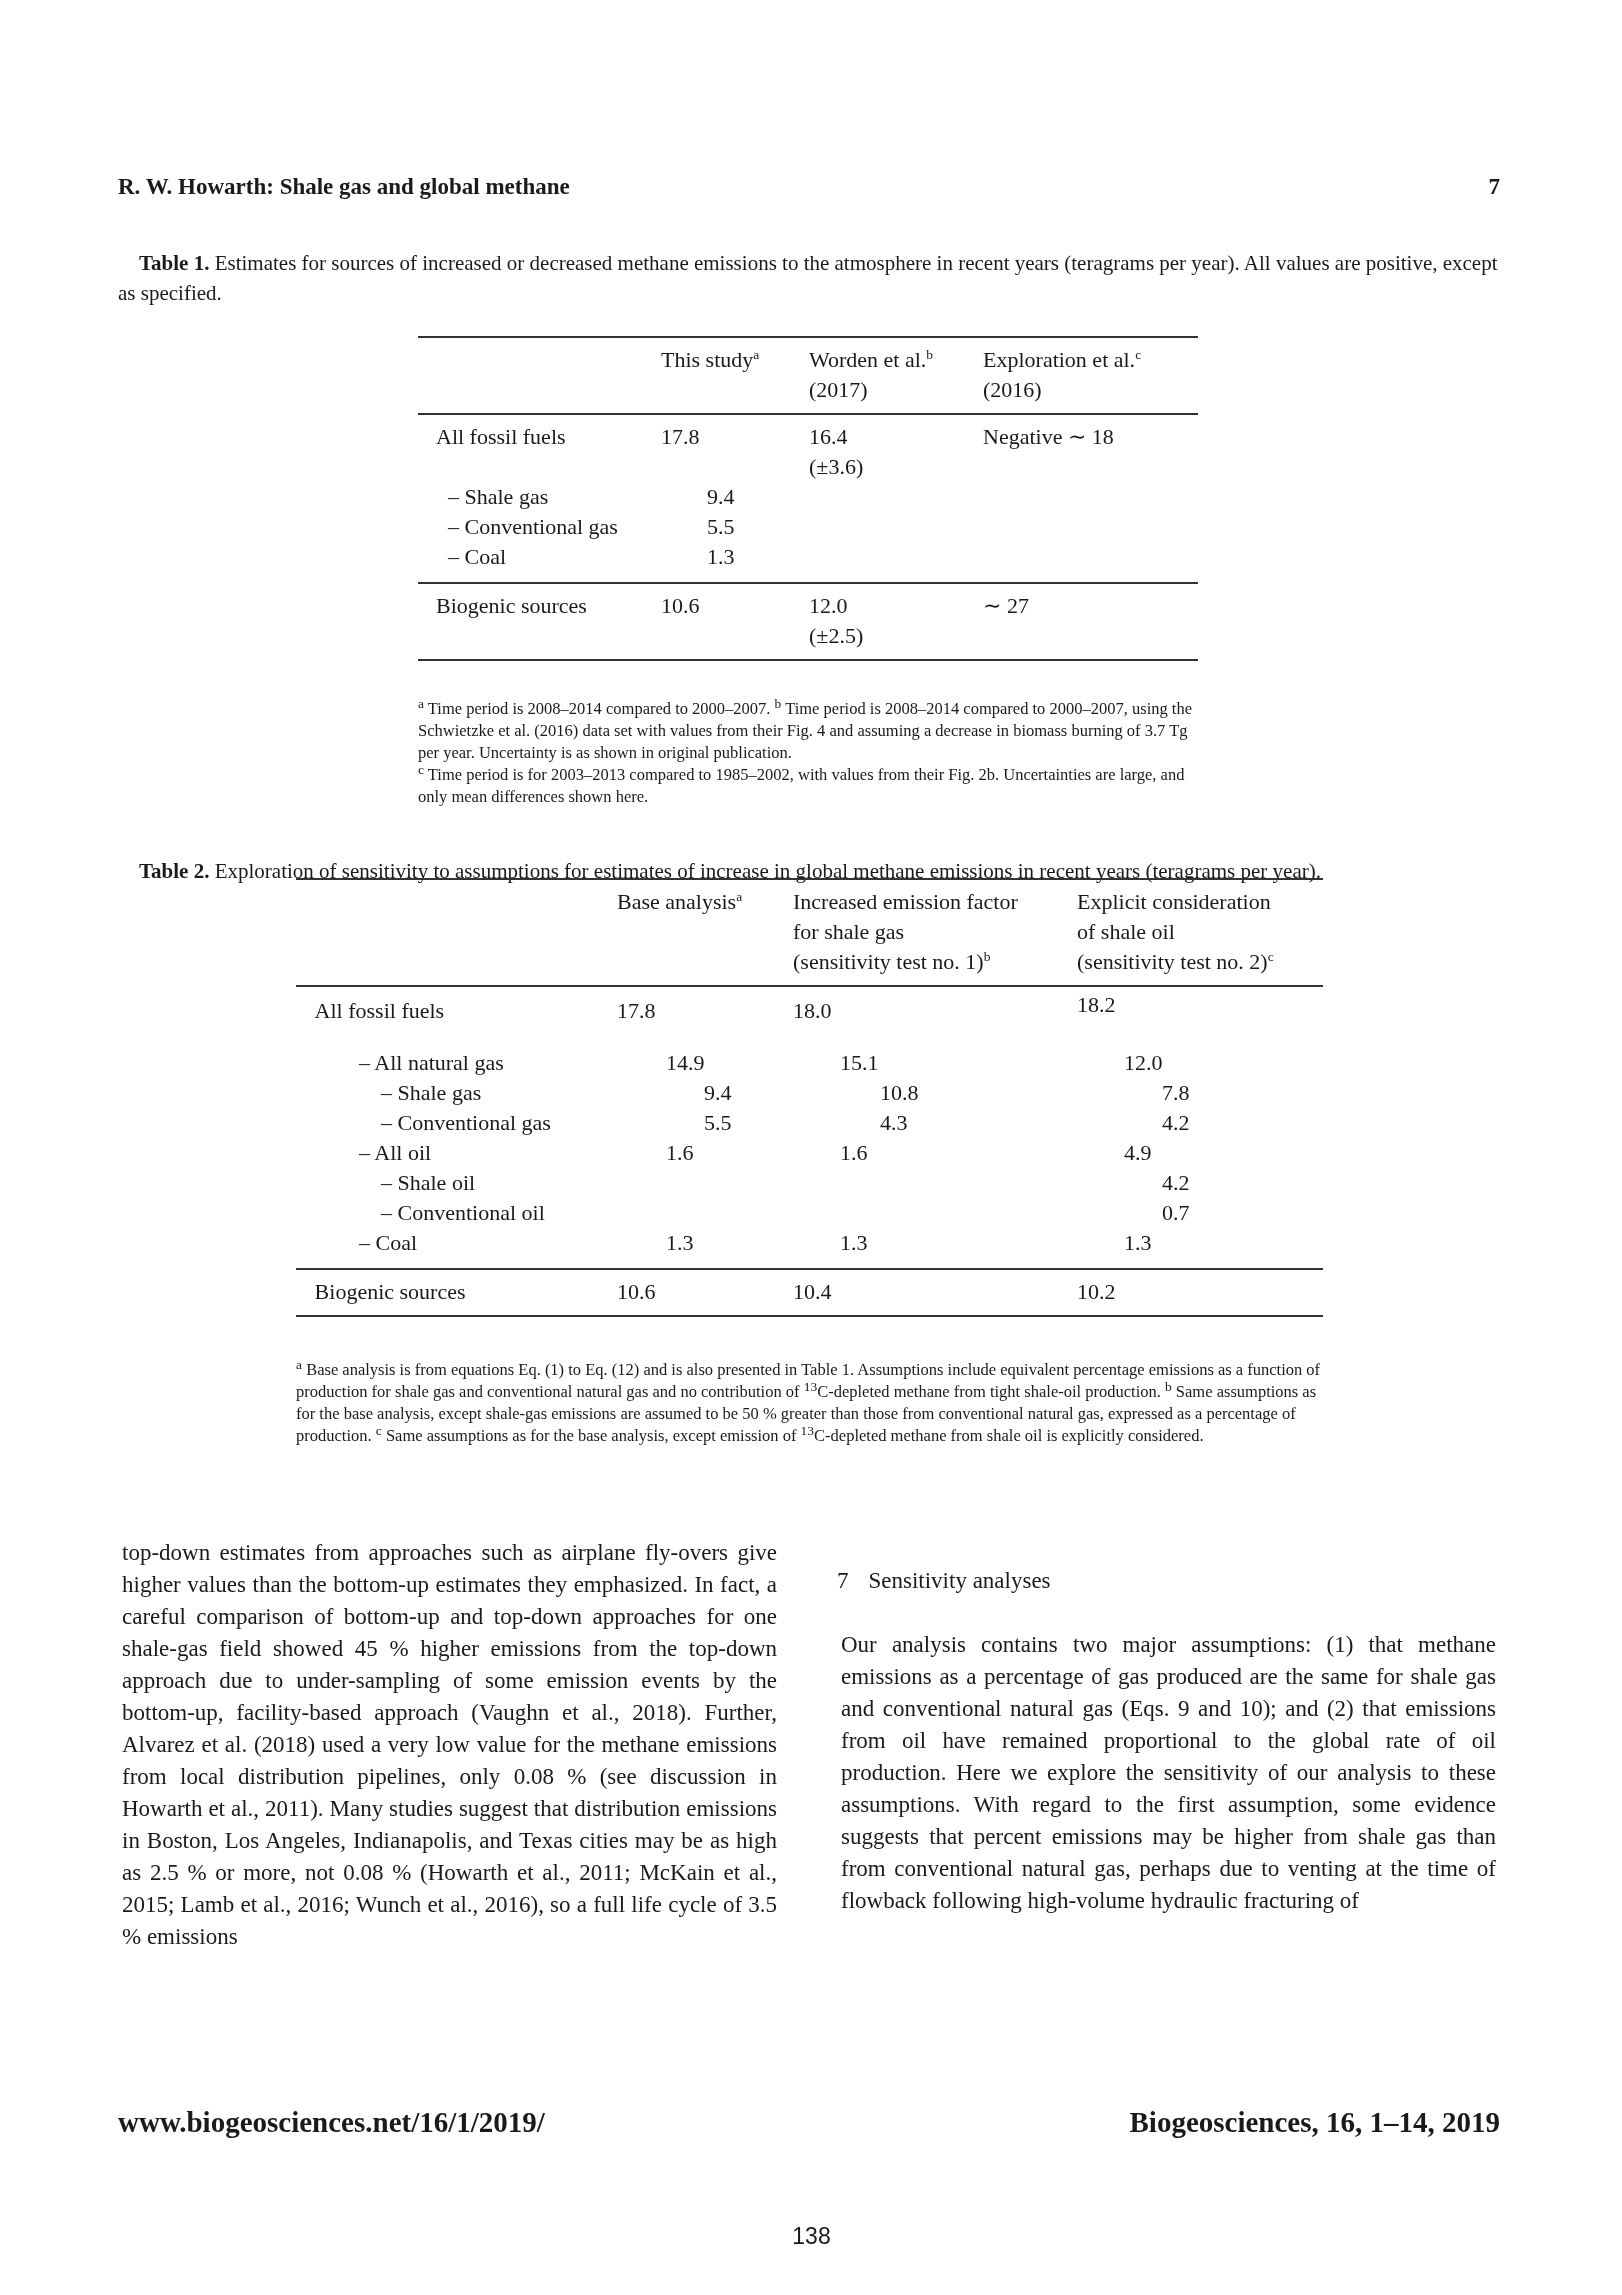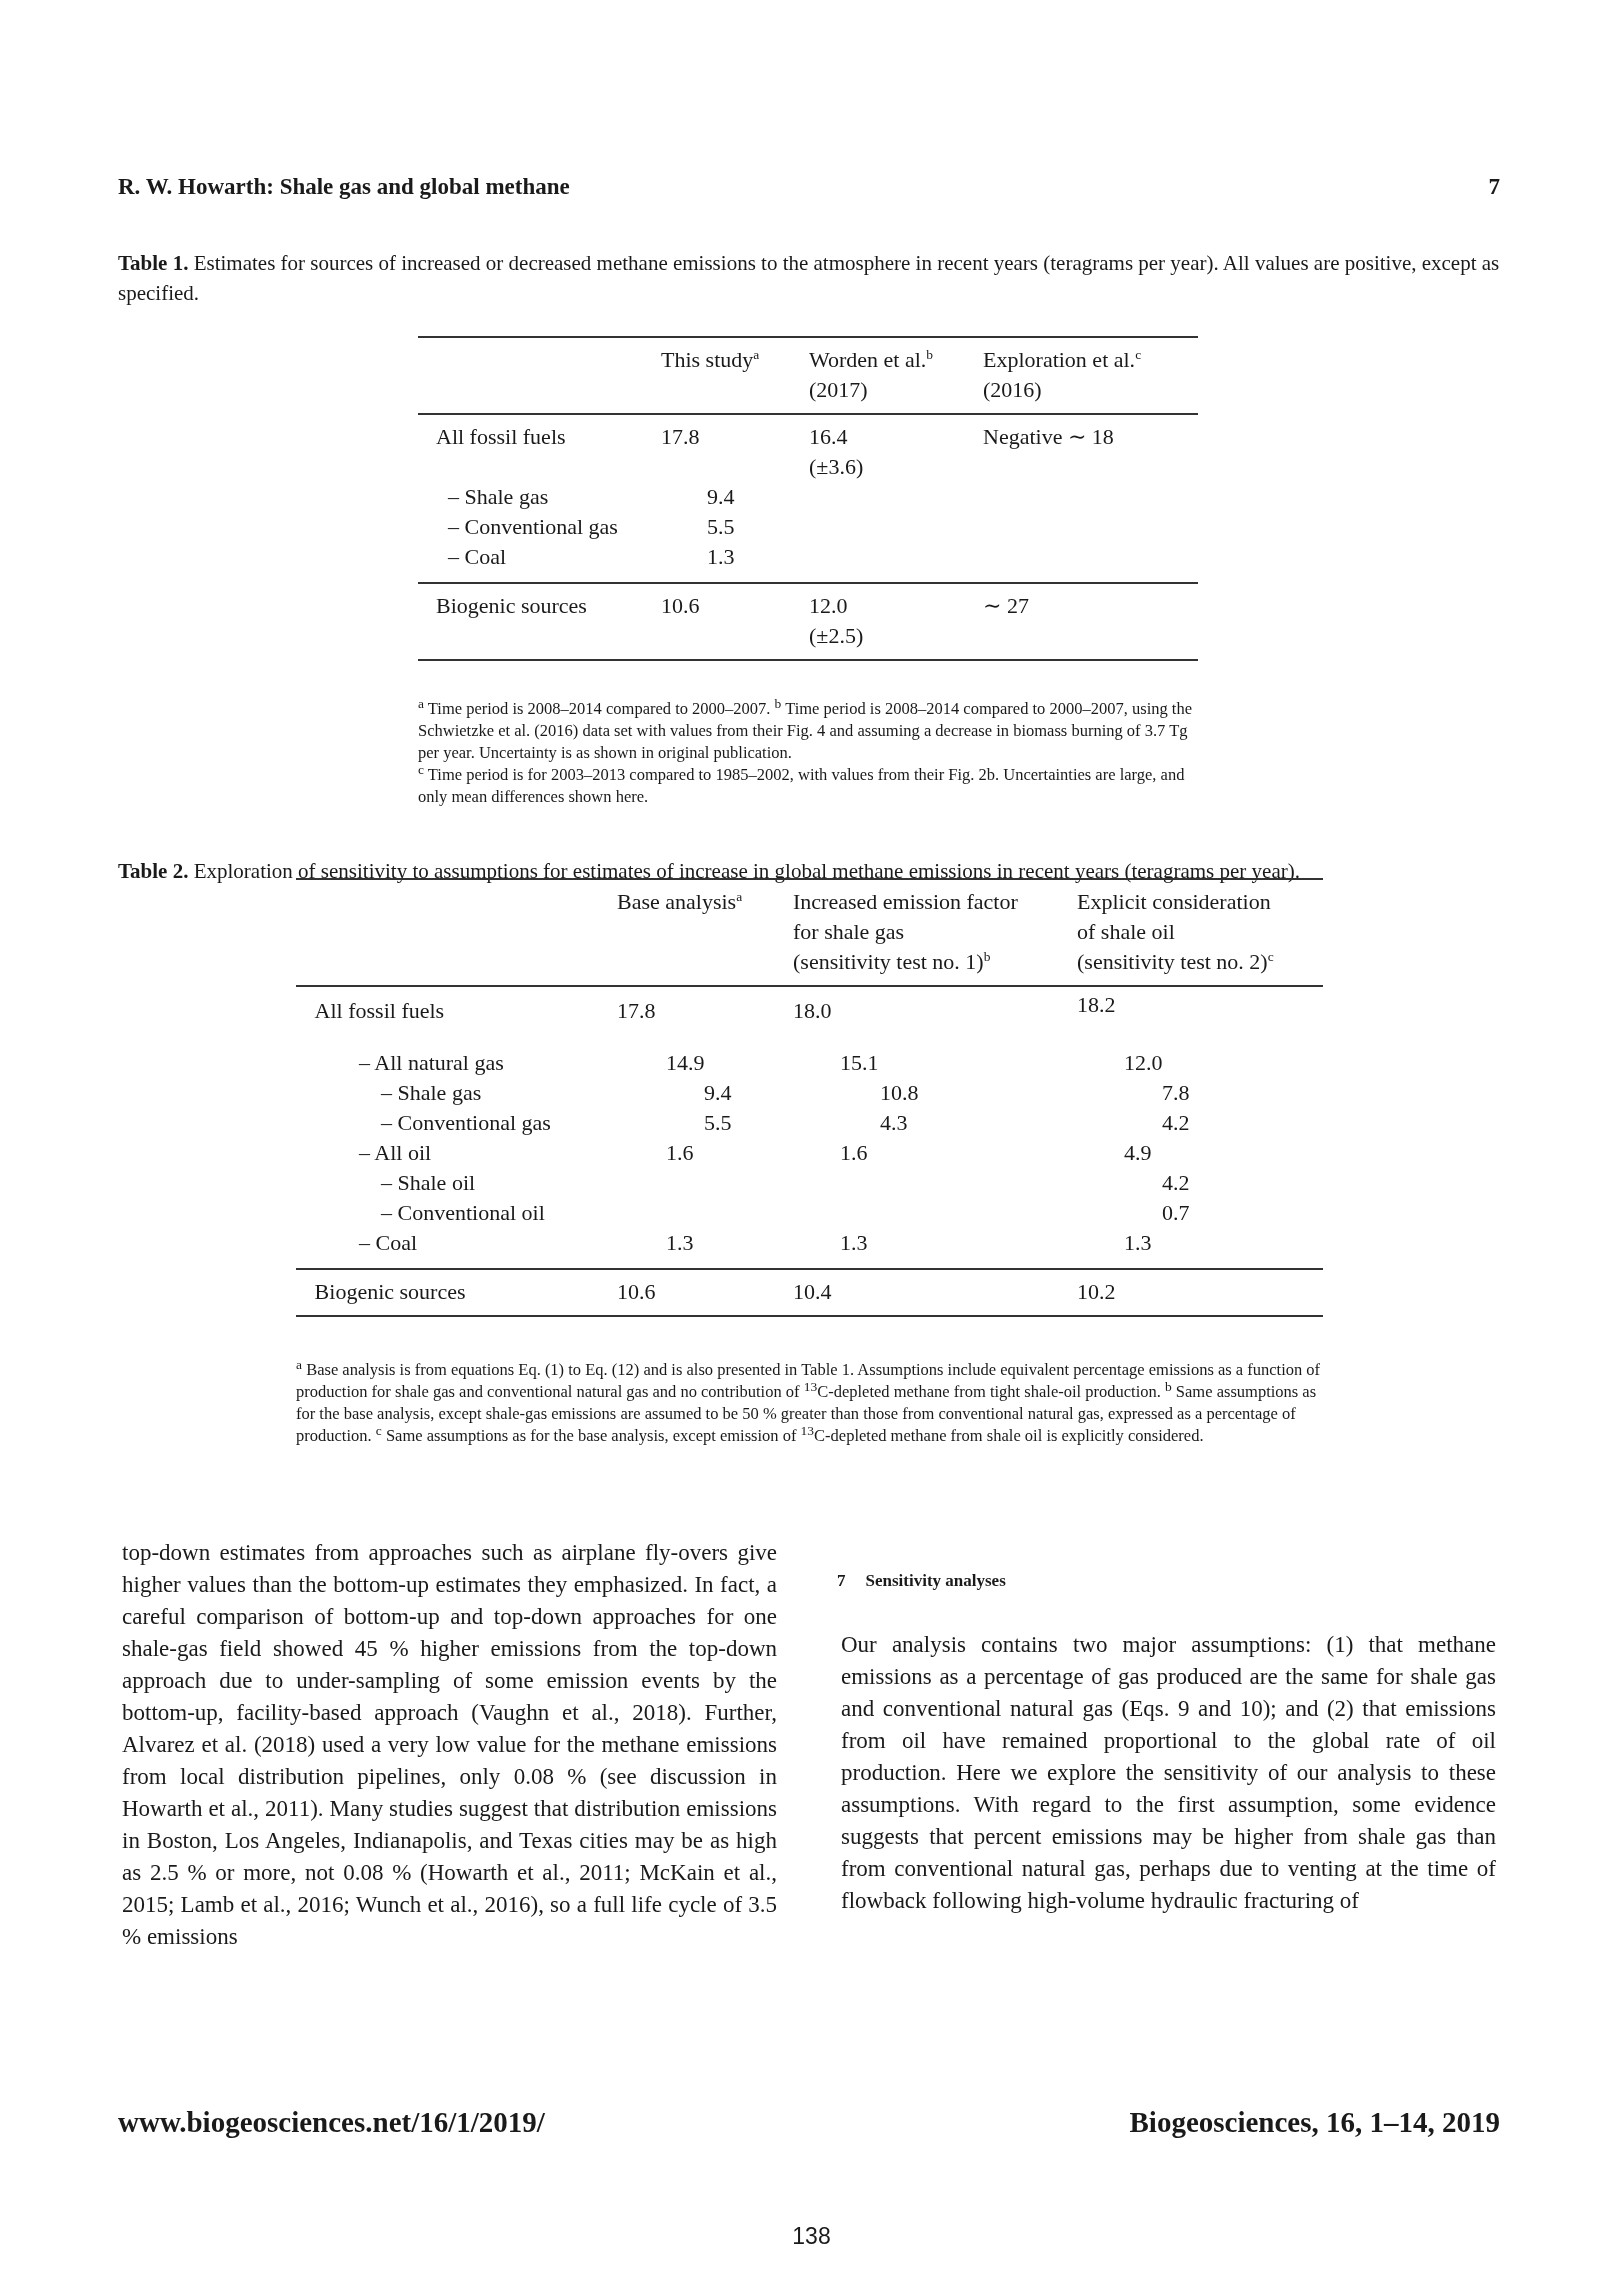--- a/index.html
+++ b/index.html
@@ -1,29 +1,29 @@
 <!DOCTYPE html>
 <html style="font-size:13.5px"><head>
 <meta charset="utf-8">
 <style>
   html, body { margin:0; padding:0; background:#ffffff; }
   body { width:1623px; height:2295px; position:relative; overflow:hidden;
          font-family:"Liberation Serif", "DejaVu Serif", serif; color:#1a1a1a; }
   .abs { position:absolute; }
   .running-head { left:118px; top:174px; width:1382px; font-weight:bold; font-size:23px; display:flex; justify-content:space-between; }
   .caption { font-size:21px; line-height:30px; }
-  .caption b { font-weight:bold; }
+  .caption b { font-weight:bold;margin-left:21px; }
   table.dt { border-collapse:collapse; font-size:22px; line-height:30px; }
   table.dt td { padding:0; vertical-align:top; }
   .rule-thick { border-top:2.1px solid #333; }
   .sup { font-size:13.5px; vertical-align:super; line-height:0; }
   .fn { font-size:16.5px; line-height:22px; }
   .body-col { font-size:23px; line-height:32px; text-align:justify; }
   .body-col p { margin:4px; }
-  .section-h { font-weight:bold; font-size:17px; }
+  .section-h { font-weight:normal; font-size:23px; }
   .footer { left:118px; top:2106px; width:1382px; font-weight:bold; font-size:29px; display:flex; justify-content:space-between; }
   .pagenum { left:0; width:1623px; top:2223px; text-align:center; font-family:"Liberation Sans", sans-serif; font-size:23px; }
 </style>
 </head>
 <body>
 
 <div class="abs running-head">
   <span>R. W. Howarth: Shale gas and global methane</span>
   <span>7</span>
 </div>

